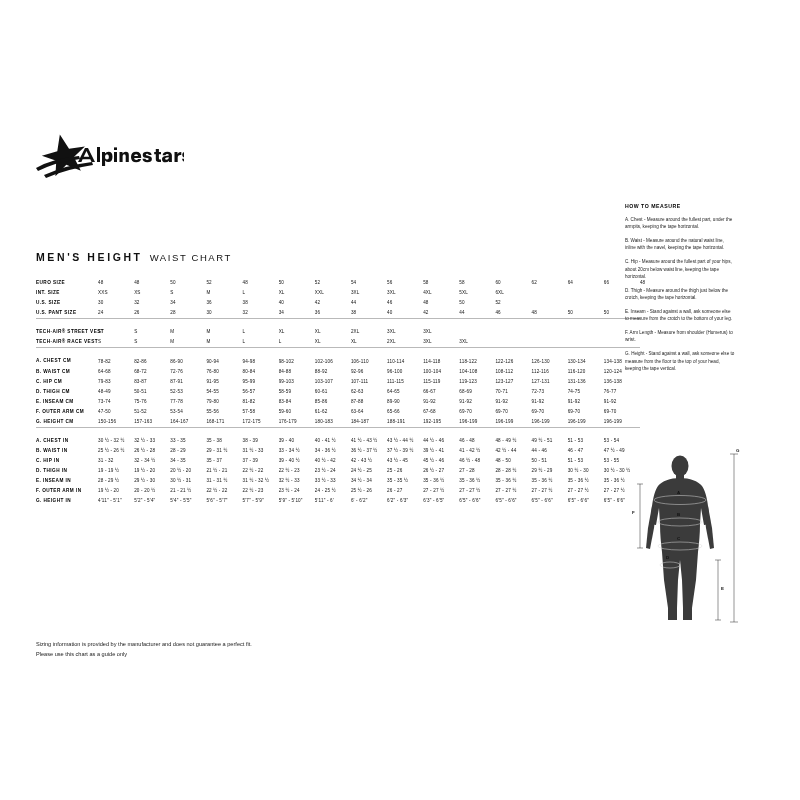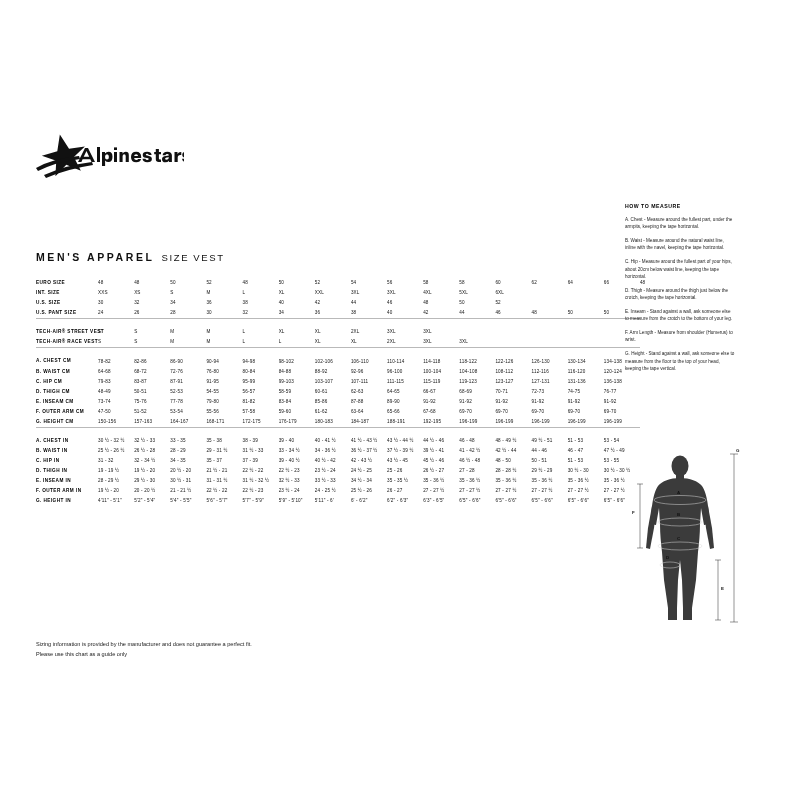--- a/index.html
+++ b/index.html
@@ -155,22 +155,22 @@
         <path d="M76.2 4 h1.6 V1 h3.1 v3 h2.1 v2.3 h-2.1 v4.2 q0 1 1 1 h1.1 v2.4 h-2.3 q-2.9 0 -2.9 -2.7 V6.3 h-1.6 Z"></path>
         <path d="M84 10.9 q0 -2.6 3.9 -3 l2.9 -0.3 v-0.3 q0 -1.2 -1.6 -1.2 q-1.5 0 -1.7 1.1 h-2.9 q0.3 -3.5 4.7 -3.5 q4.6 0 4.6 3.8 v6.5 h-3 v-1.3 q-1.1 1.6 -3.5 1.6 q-3.4 0 -3.4 -3.4 Z M87.1 10.7 q0 1.1 1.4 1.1 q1.9 0 2.3 -1.8 v-0.7 l-2.2 0.2 q-1.5 0.2 -1.5 1.2 Z"></path>
         <path d="M96.5 4 h3 v2 q0.9 -2.1 3.3 -2.1 h0.5 v3.1 h-1 q-2.6 0 -2.6 2.7 v4.3 h-3.2 Z"></path>
         <path d="M104 10.8 h3 q0.1 1.2 1.8 1.2 q1.4 0 1.4 -0.9 q0 -0.8 -1.7 -1 l-1.5 -0.3 q-2.8 -0.5 -2.8 -2.9 q0 -3.2 4.4 -3.2 q4.2 0 4.5 3.3 h-2.9 q-0.1 -1.2 -1.6 -1.2 q-1.3 0 -1.3 0.9 q0 0.7 1.5 0.9 l1.7 0.3 q2.9 0.5 2.9 3 q0 3.3 -4.6 3.3 q-4.5 0 -4.8 -3.4 Z"></path>
       </g>
     </g>
   </svg>
 </div>
 
 <div id="title-block">
-  <span id="title-main">MEN'S APPAREL</span>
-  <span id="title-sub">SIZE VEST</span>
+  <span id="title-main">MEN'S HEIGHT</span>
+  <span id="title-sub">WAIST CHART</span>
 </div>
 
 <table id="size-table">
   <tbody id="size-table-body">
       <tr>
         <td class="rowlabel" style="width: 62px;">EURO SIZE</td>
         <td colspan="1" class="valcell" style="width: 36.1333px;">48</td>
         <td colspan="1" class="valcell" style="width: 36.1333px;">48</td>
         <td colspan="1" class="valcell" style="width: 36.1333px;">50</td>
         <td colspan="1" class="valcell" style="width: 36.1333px;">52</td>

